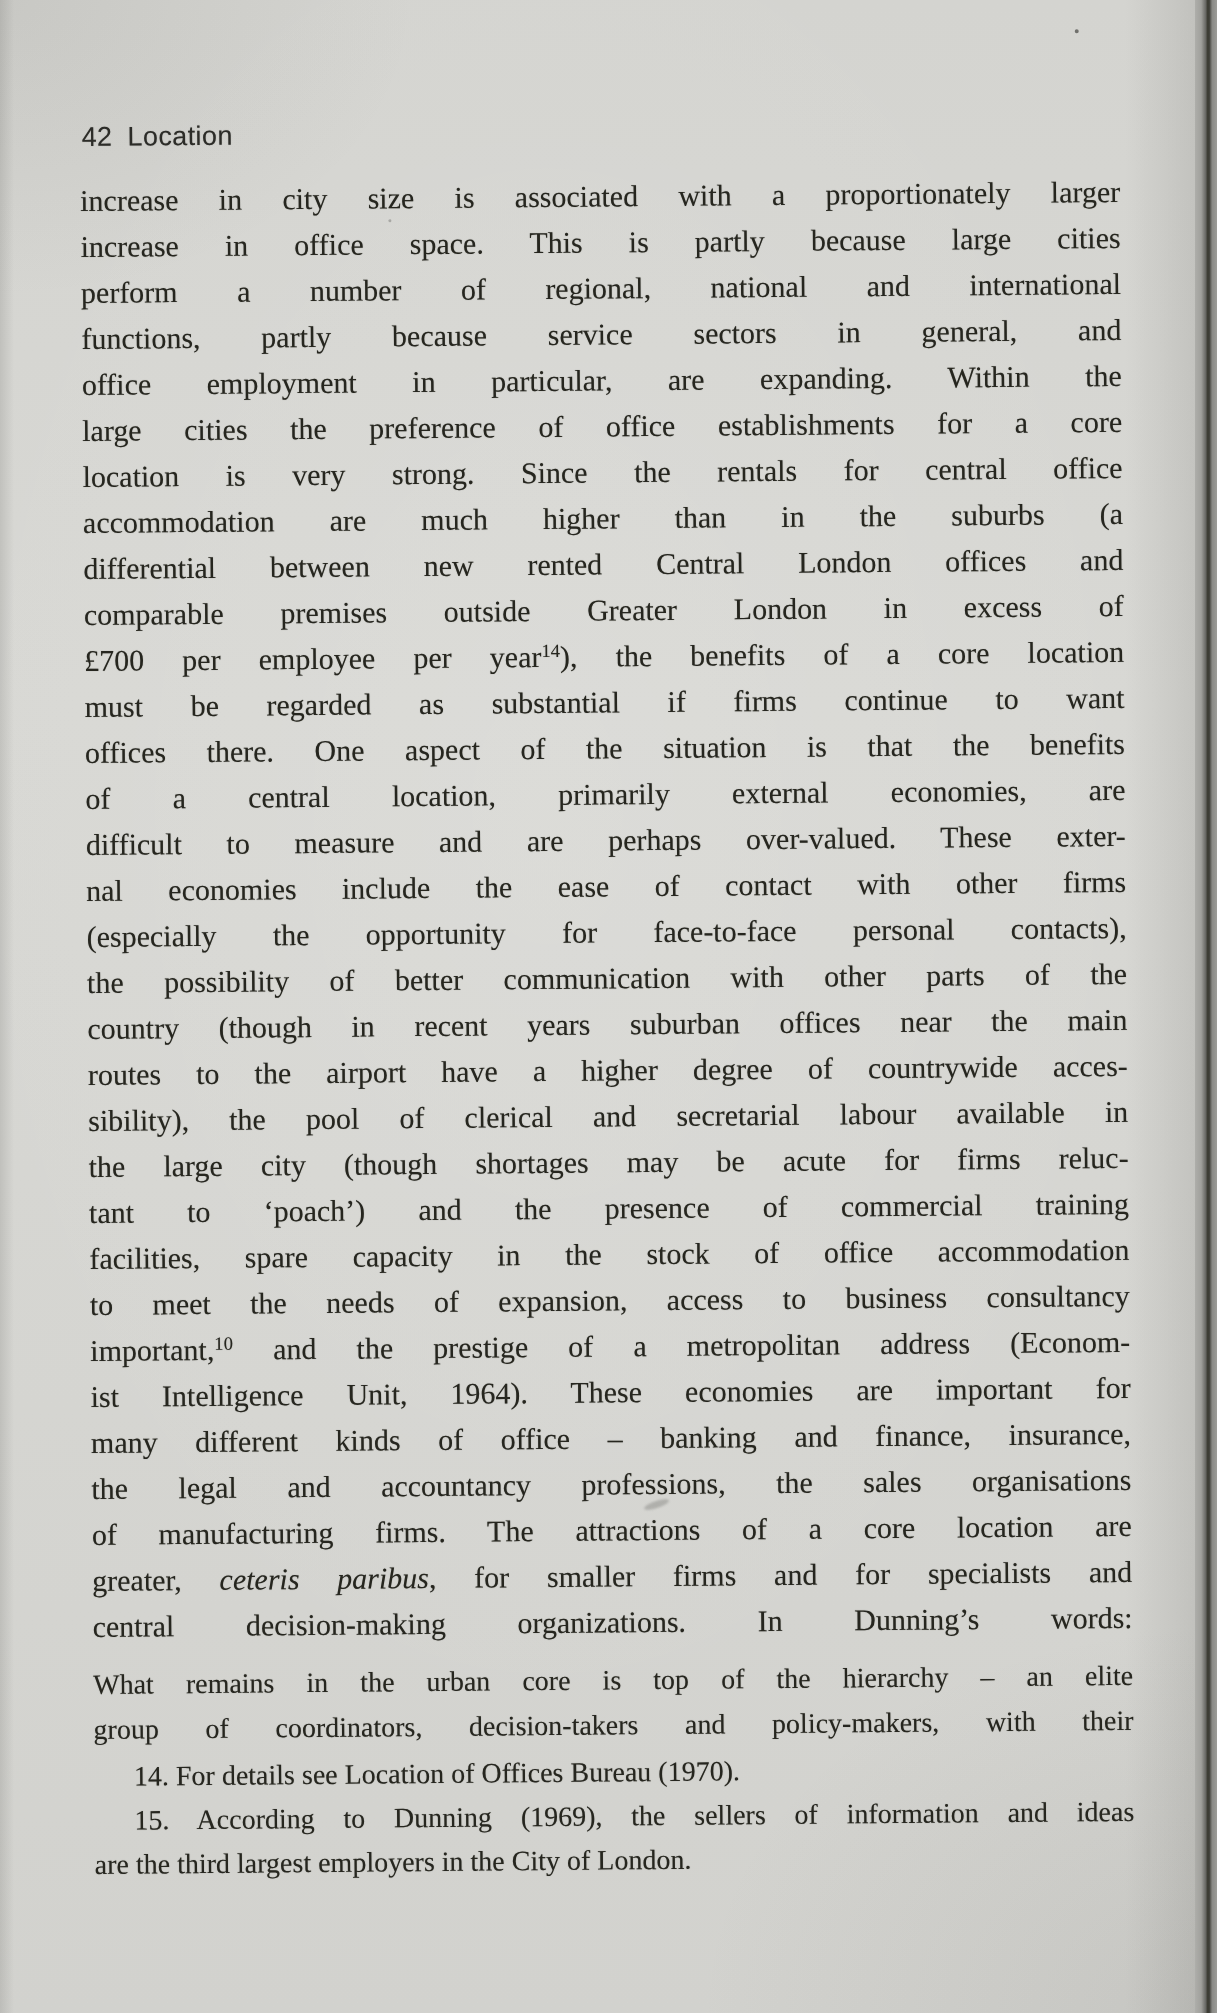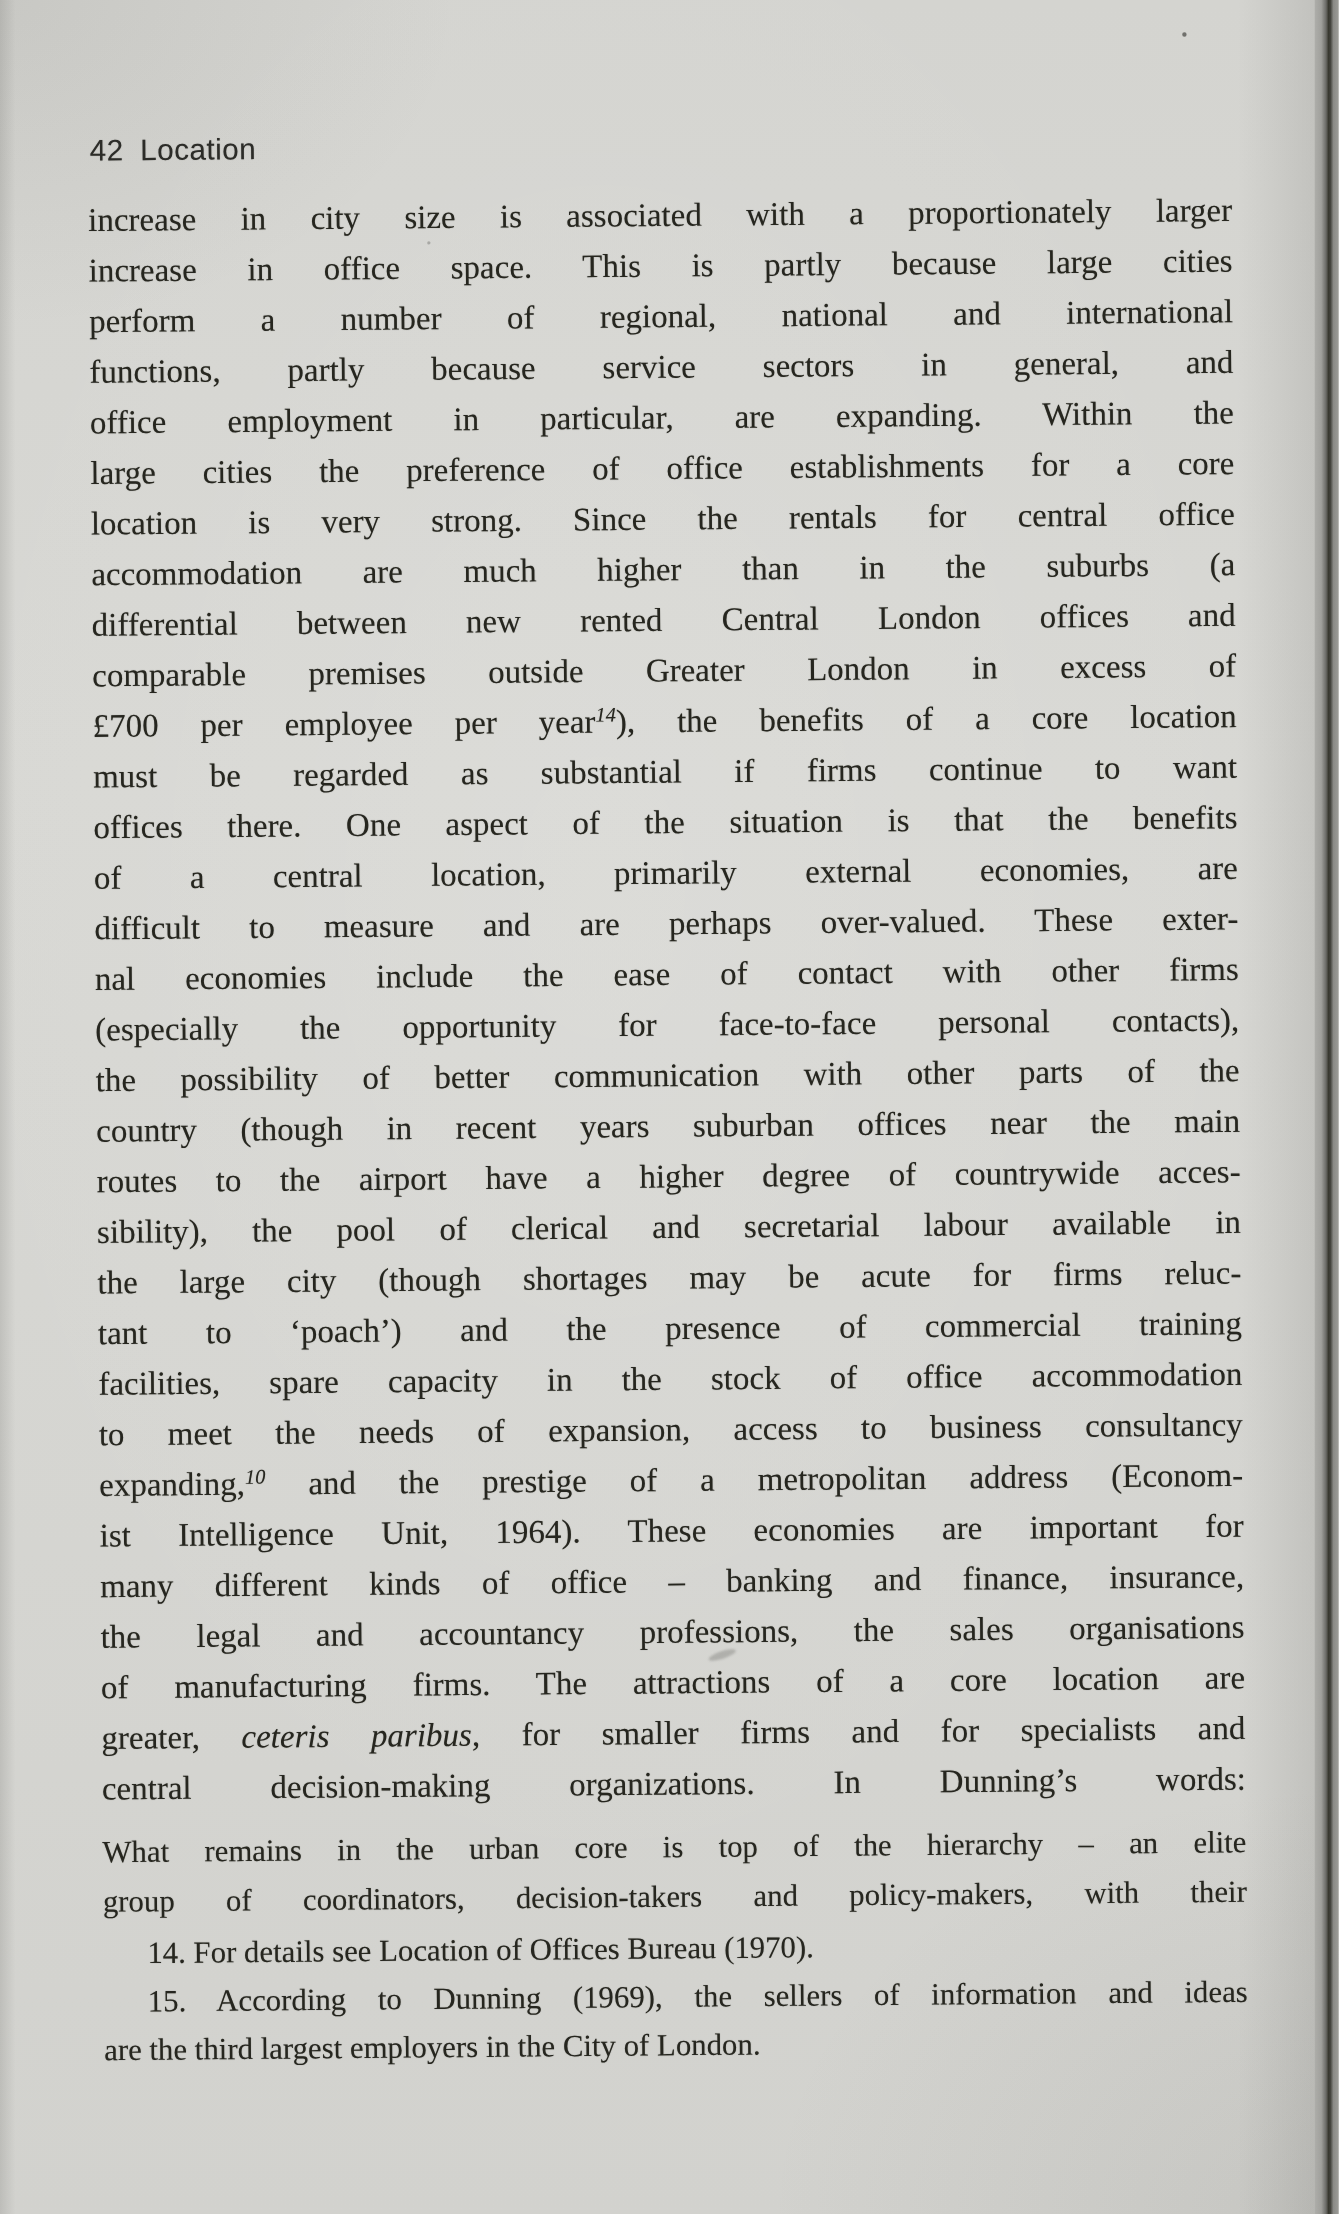--- a/index.html
+++ b/index.html
@@ -58,21 +58,21 @@
     text-shadow: 0 0 1px rgba(38,38,31,0.40);
   }
   .footnote-block {
     position: absolute; left: 80px; top: 1755px; width: 1040px;
     font-size: 28px; line-height: 44px;
     text-shadow: 0 0 1px rgba(38,38,31,0.40);
   }
   .line { white-space: nowrap; text-align: left; }
   .line.just { text-align: justify; text-align-last: justify; white-space: normal; }
   .line.indent { text-indent: 40px; }
-  .line sup { font-size: 0.62em; line-height: 0; vertical-align: 10px; letter-spacing: 0; font-style: italic; }
+  .line sup { font-size: 0.62em; line-height: 0; vertical-align: 10px; letter-spacing: 0; }
   .line em { font-style: italic; }
   .speck { position: absolute; border-radius: 50%; background: rgba(30,30,26,0.55); }
   .speck.s1 { left: 1076px; top: 38px; width: 4px; height: 4px; }
   .speck.s2 { left: 388px; top: 222px; width: 3px; height: 3px; background: rgba(30,30,26,0.25); }
   .smudge {
     position: absolute; left: 632px; top: 1506px; width: 26px; height: 7px;
     background: rgba(40,40,36,0.22); border-radius: 50%;
     transform: rotate(-18deg); filter: blur(1px);
   }
 </style>
@@ -108,21 +108,21 @@
       <div class="line just"><span>nal economies include the ease of contact with other firms</span></div>
       <div class="line just"><span>(especially the opportunity for face-to-face personal contacts),</span></div>
       <div class="line just"><span>the possibility of better communication with other parts of the</span></div>
       <div class="line just"><span>country (though in recent years suburban offices near the main</span></div>
       <div class="line just"><span>routes to the airport have a higher degree of countrywide acces-</span></div>
       <div class="line just"><span>sibility), the pool of clerical and secretarial labour available in</span></div>
       <div class="line just"><span>the large city (though shortages may be acute for firms reluc-</span></div>
       <div class="line just"><span>tant to ‘poach’) and the presence of commercial training</span></div>
       <div class="line just"><span>facilities, spare capacity in the stock of office accommodation</span></div>
       <div class="line just"><span>to meet the needs of expansion, access to business consultancy</span></div>
-      <div class="line just"><span>expanding,</span><sup>10</sup><span> and the prestige of a metropolitan address (Econom-</span></div>
+      <div class="line just"><span>important,</span><sup>10</sup><span> and the prestige of a metropolitan address (Econom-</span></div>
       <div class="line just"><span>ist Intelligence Unit, 1964). These economies are important for</span></div>
       <div class="line just"><span>many different kinds of office – banking and finance, insurance,</span></div>
       <div class="line just"><span>the legal and accountancy professions, the sales organisations</span></div>
       <div class="line just"><span>of manufacturing firms. The attractions of a core location are</span></div>
       <div class="line just"><span>greater, </span><em>ceteris paribus</em><span>, for smaller firms and for specialists and</span></div>
       <div class="line just"><span>central decision-making organizations. In Dunning’s words:</span></div>
     </div>
 
   <div class="quote-block">
       <div class="line just"><span>What remains in the urban core is top of the hierarchy – an elite</span></div>

